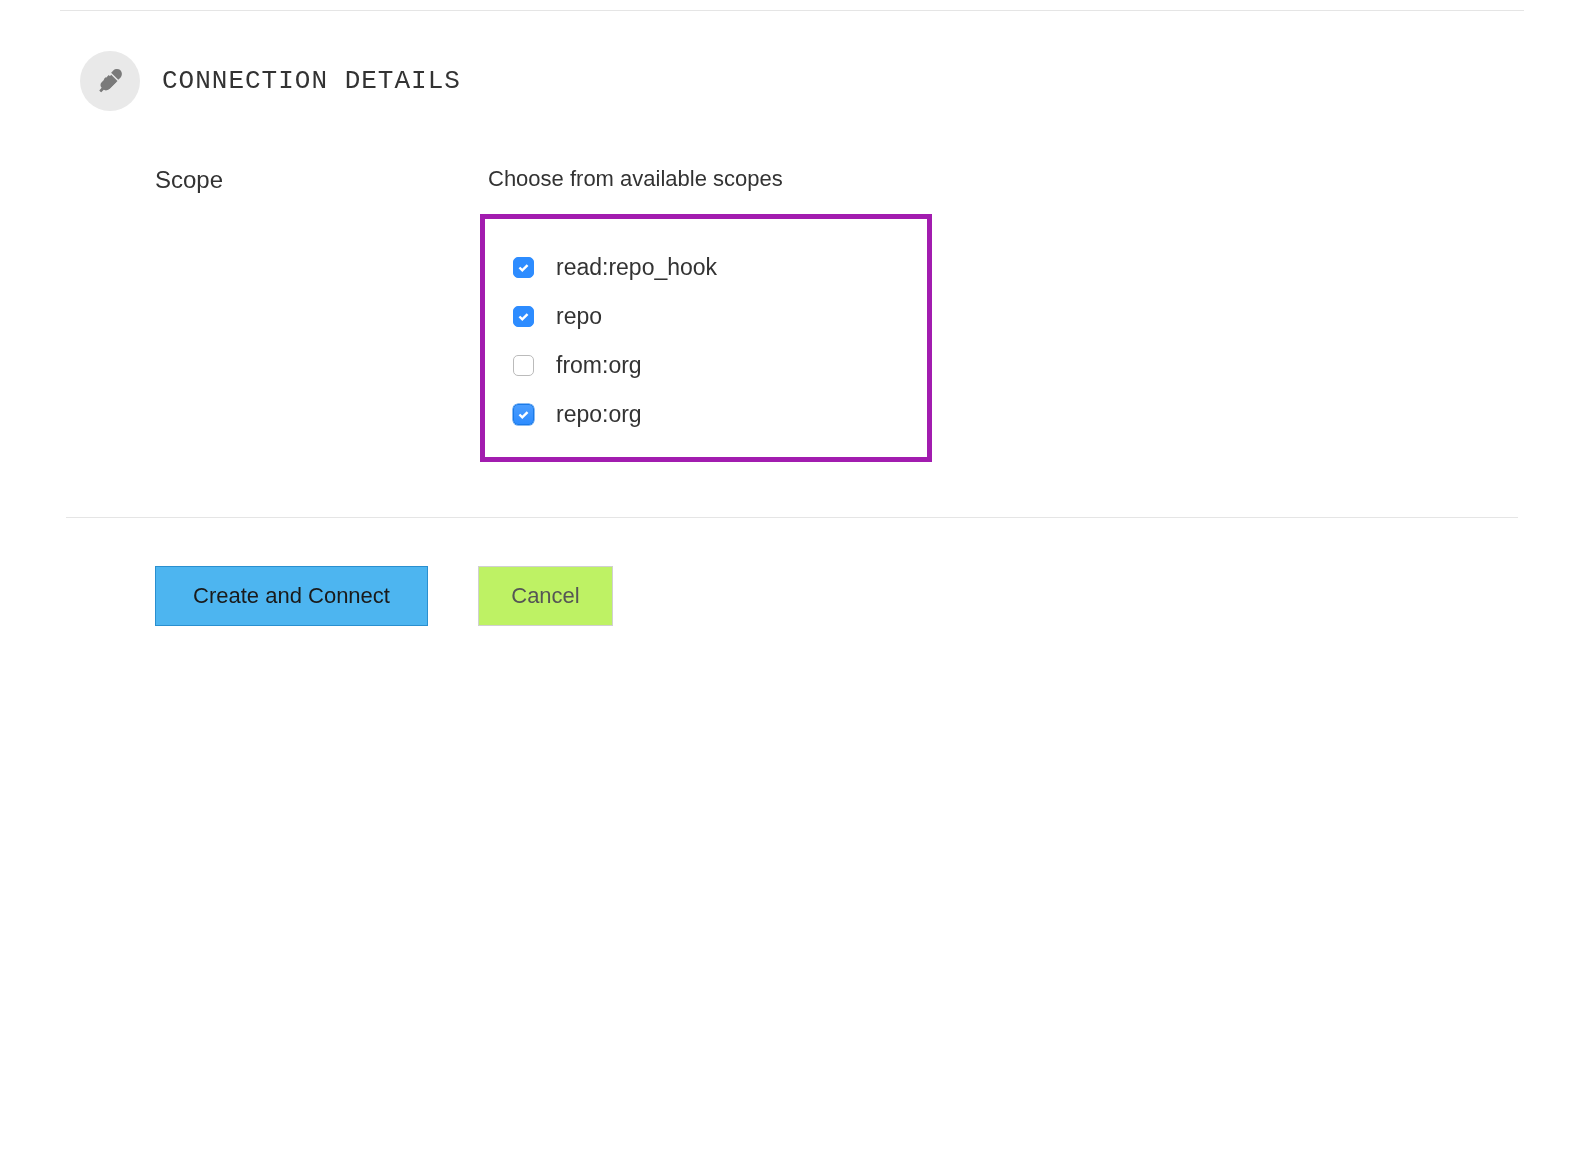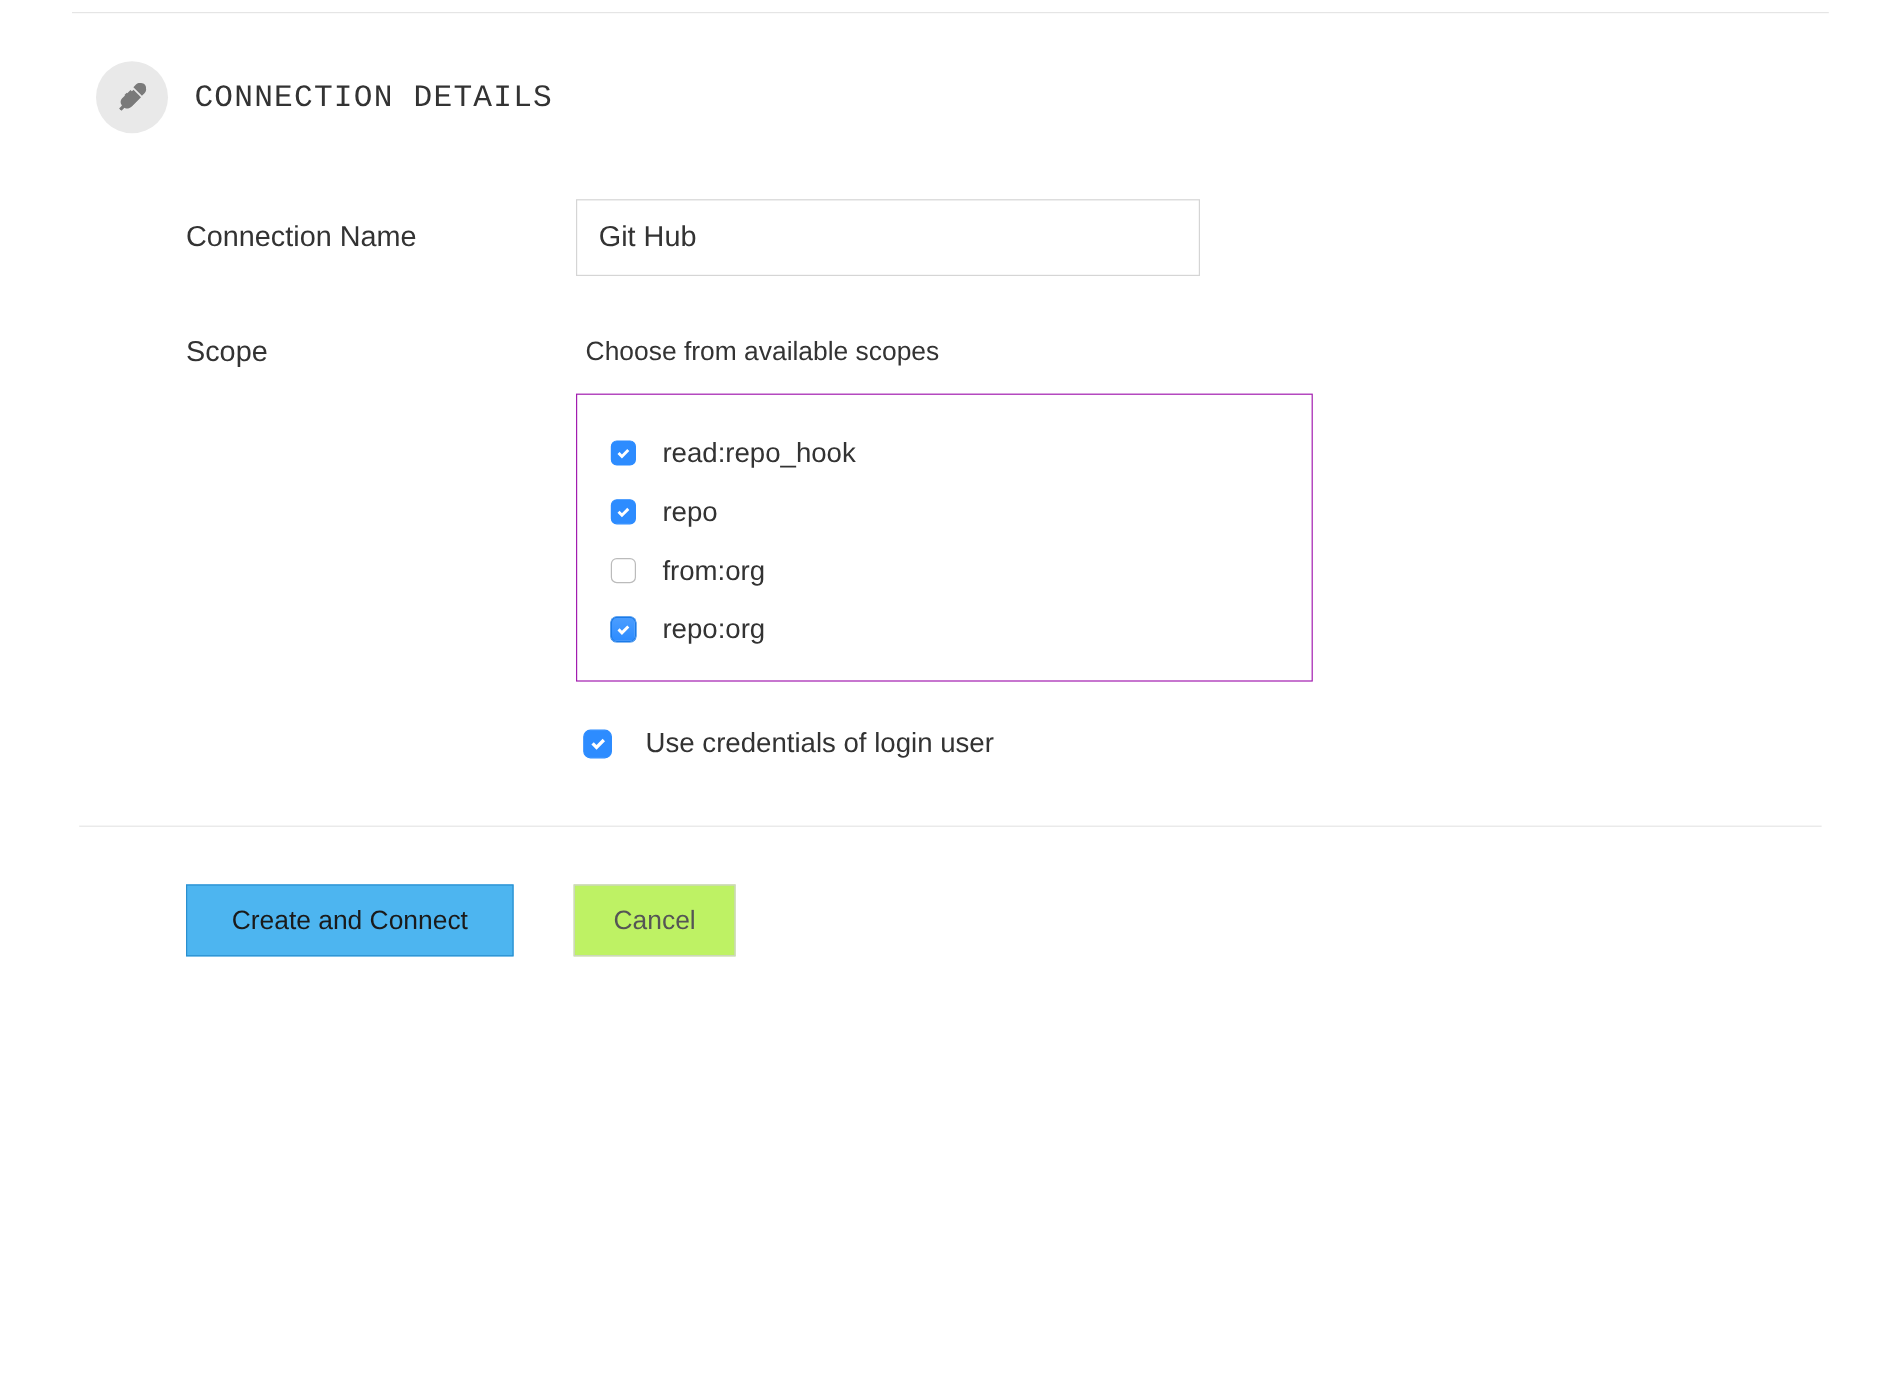--- a/index.html
+++ b/index.html
@@ -77,22 +77,22 @@
       background: #fff;
       outline: none;
     }
     .scope-hint {
       font-size: 22px;
       color: #333;
       margin-bottom: 22px;
       margin-left: 8px;
     }
     .scope-box {
-      width: 614px;
-      border: 1px solid #a21caf;
+      width: 452px;
+      border: 5px solid #a21caf;
       padding: 24px 44px 18px 28px;
     }
     .scope-item {
       display: flex;
       align-items: center;
       gap: 22px;
       padding: 11px 0;
     }
     .checkbox {
       width: 21px;
@@ -205,26 +205,20 @@
         <path d="M4 20l3-3M14 4l-2 2 6 6 2-2c1.5-1.5 1.5-4 0-5.5s-4-1.5-5.5 0l-.5.5zM11 7l-5 5c-1.5 1.5-1.5 4 0 5.5.3.3.6.5 1 .7l-3 3M6 12l5-5 6 6-5 5c-1.5 1.5-4 1.5-5.5 0s-1.5-4 0-5.5l-.5-.5z" fill="none"></path>
         <g>
           <path d="M18.3 2.3c-1.5-1.5-4-1.5-5.6 0L11 4l9 9 1.7-1.7c1.5-1.5 1.5-4 0-5.6L18.3 2.3z" fill="none"></path>
         </g>
         <path d="M 15 3 L 13 5 L 19 11 L 21 9 C 22.3 7.7 22.3 5.5 21 4.2 L 19.8 3 C 18.5 1.7 16.3 1.7 15 3 Z M 11 7 L 5 13 C 3.7 14.3 3.7 16.5 5 17.8 L 3 20 L 4 21 L 6.2 19 C 7.5 20.3 9.7 20.3 11 19 L 17 13 L 11 7 Z" transform="scale(0.95) translate(0.6 0.6)"></path>
       </svg>
     </div>
     <div class="header-title">CONNECTION DETAILS</div>
   </div>
 
-  <div class="form-row align-center">
-    <div class="form-label">Connection Name</div>
-    <div class="form-field">
-      <input type="text" class="text-input" value="Git Hub" style="">
-    </div>
-  </div>
 
   <div class="form-row">
     <div class="form-label">Scope</div>
     <div class="form-field">
       <div class="scope-hint">Choose from available scopes</div>
       <div class="scope-box">
 
         <div class="scope-item">
           <div class="checkbox checked">
             <svg viewBox="0 0 16 16">
@@ -254,30 +248,20 @@
             <svg viewBox="0 0 16 16">
                 <polyline points="3,8 6.5,11.5 13,5"></polyline>
               </svg>
           </div>
           <div class="scope-label">repo:org</div>
         </div>
 
 
       </div>
 
-      <div class="credentials-row" style="margin-left:6px;">
-        <div class="credentials-checkbox-wrap">
-          <div class="checkbox checked">
-            <svg viewBox="0 0 16 16">
-                <polyline points="3,8 6.5,11.5 13,5"></polyline>
-              </svg>
-          </div>
-        </div>
-        <div class="credentials-label">Use credentials of login user</div>
-      </div>
 
     </div>
   </div>
 
   <div class="bottom-divider"></div>
 
   <div class="button-row">
     <button class="btn btn-primary">Create and Connect</button>
     <button class="btn btn-secondary">Cancel</button>
   </div>

